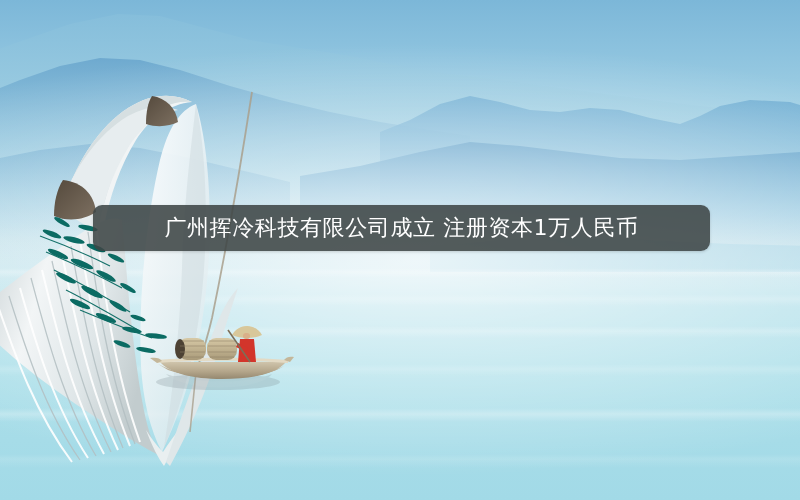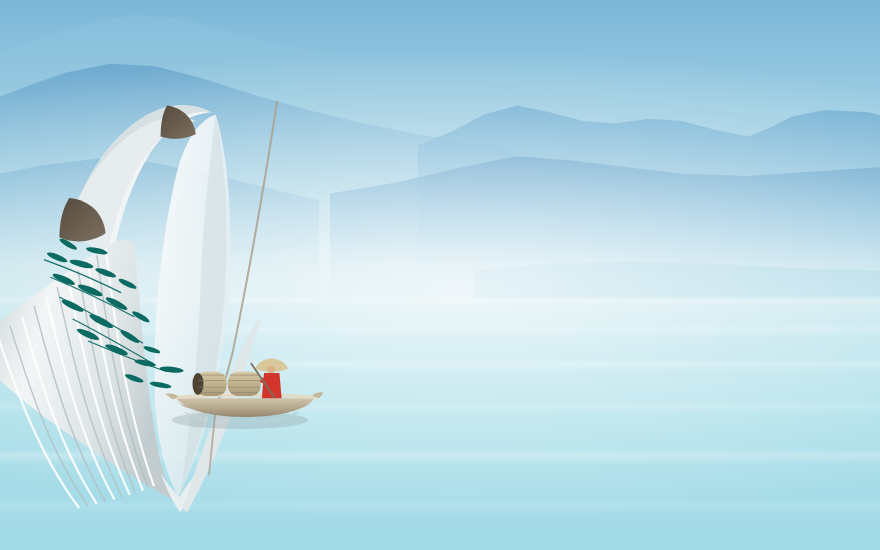--- a/index.html
+++ b/index.html
@@ -331,14 +331,17 @@
         <path fill="#dccba0" stroke="#b5a membership" d="M 233,334 C 240,324 254,324 261,334 C 254,338 240,338 233,334 Z"></path>
         <path fill="#d8c79a" d="M 232,335 C 239,323 255,323 262,335 C 254,339 240,339 232,335 Z"></path>
         <rect x="243" y="333" width="7" height="6" rx="3" fill="#d9b089"></rect>
         <path fill="#d2352b" d="M 240,339 C 240,339 254,339 254,339 L 256,362 L 238,362 Z"></path>
         <path fill="#d2352b" d="M 238,343 L 248,348 L 246,352 L 236,347 Z"></path>
         <path stroke="#7d6f58" stroke-width="1.6" fill="none" d="M 228,330 L 250,362"></path>
       </g>
     </svg>
   </div>
 
+  <div class="caption-banner">
+    <span class="caption-text">广州挥冷科技有限公司成立 注册资本1万人民币</span>
+  </div>
 
 </div>
 
 </body></html>

